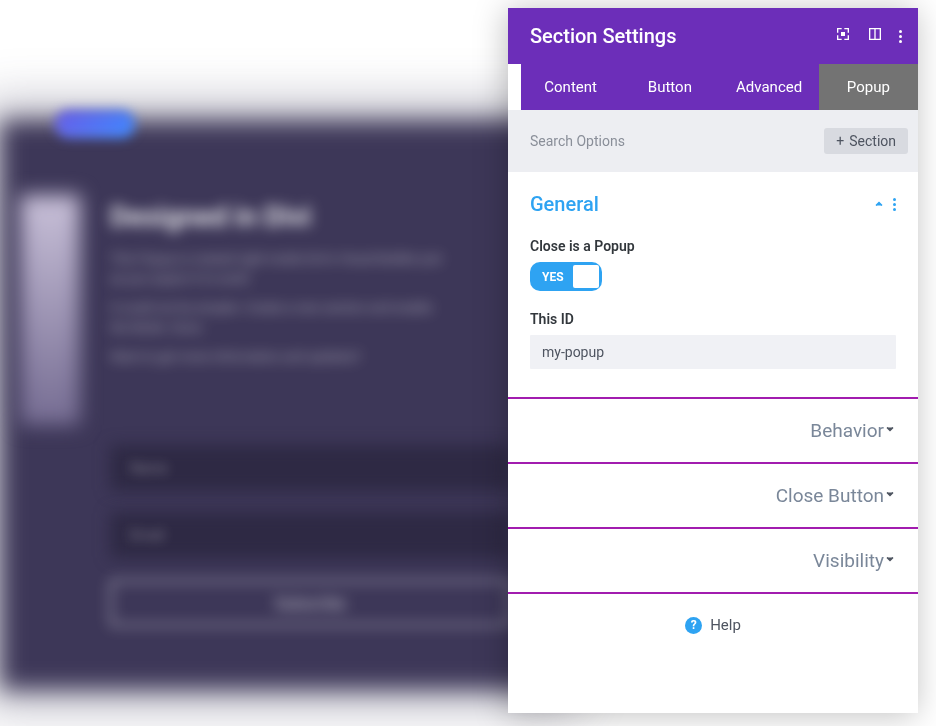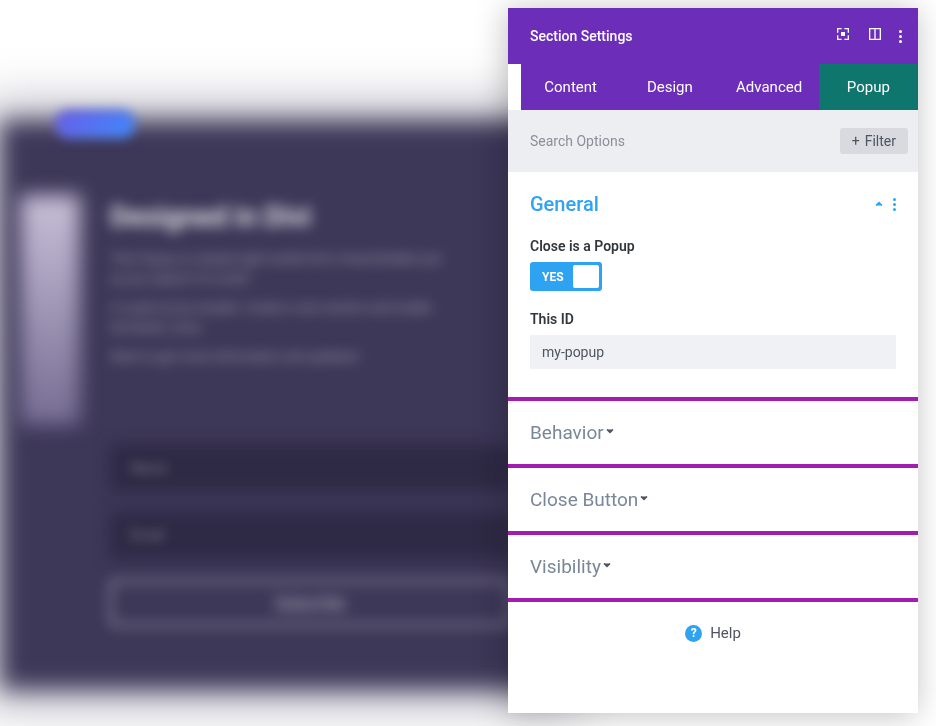--- a/index.html
+++ b/index.html
@@ -114,21 +114,21 @@
     .panel-header {
       background: #6c2eb9;
       color: #fff;
       height: 56px;
       display: flex;
       align-items: center;
       padding: 0 16px 0 22px;
       justify-content: space-between;
     }
     .panel-title {
-      font-size: 14px;
+      font-size: 20px;
       font-weight: 500;
     }
     .header-icons {
       display: flex;
       gap: 16px;
       align-items: center;
     }
     .panel-tabs {
       background: #6c2eb9;
       display: flex;
@@ -138,21 +138,21 @@
     .tab {
       flex: 1;
       display: flex;
       align-items: center;
       justify-content: center;
       color: #fff;
       font-size: 15px;
       cursor: pointer;
     }
     .tab.active {
-      background: #0f766e;
+      background: #737373;
     }
 
     .search-bar {
       height: 62px;
       background: #edeef2;
       display: flex;
       align-items: center;
       padding: 0 10px 0 22px;
       justify-content: space-between;
     }
@@ -166,21 +166,21 @@
       border-radius: 3px;
       display: flex;
       align-items: center;
       gap: 5px;
       font-size: 14px;
       color: #4e5460;
       cursor: pointer;
     }
 
     .section-block {
-      border-bottom: 4px solid #a21caf;
+      border-bottom: 2px solid #a21caf;
     }
 
     .general-section {
       padding: 20px 22px 28px 22px;
     }
     .general-header {
       display: flex;
       justify-content: space-between;
       align-items: center;
       margin-bottom: 22px;
@@ -202,21 +202,21 @@
     }
     .field-label {
       font-size: 14px;
       font-weight: 600;
       color: #32373c;
       margin-bottom: 8px;
     }
     .toggle {
       display: inline-flex;
       background: #2ea3f2;
-      border-radius: 3px;
+      border-radius: 10px;
       padding: 3px;
       align-items: center;
       cursor: pointer;
     }
     .toggle-label {
       color: #fff;
       font-size: 12px;
       font-weight: 700;
       padding: 0 9px;
     }
@@ -230,21 +230,21 @@
     .text-input-display {
       background: #f0f1f5;
       padding: 9px 12px;
       border-radius: 1px;
       font-size: 14px;
       color: #4e5460;
     }
 
     .collapsed-section {
       display: flex;
-      justify-content: flex-start;
+      justify-content: flex-end;
       align-items: center;
       padding: 20px 22px;
       cursor: pointer;
     }
     .collapsed-title {
       color: #7a8799;
       font-size: 19px;
       font-weight: 400;
     }
     .chevron {
@@ -319,30 +319,30 @@
             <span></span>
             <span></span>
             <span></span>
           </div>
       </span>
     </div>
   </div>
 
   <div class="panel-tabs">
     <div class="tab">Content</div>
-    <div class="tab">Design</div>
+    <div class="tab">Button</div>
     <div class="tab">Advanced</div>
     <div class="tab active">Popup</div>
   </div>
 
   <div class="search-bar">
     <div class="search-placeholder">Search Options</div>
     <div class="filter-btn">
       <span>+</span>
-      <span>Filter</span>
+      <span>Section</span>
     </div>
   </div>
 
   <div class="section-block general-section">
     <div class="general-header">
       <div class="general-title">General</div>
       <div class="general-actions">
         <span>
           <svg class="icon-svg-sm" viewBox="0 0 24 24" stroke="#2ea3f2" stroke-width="3" fill="none">
               <path d="M6 15l6-6 6 6"></path>

